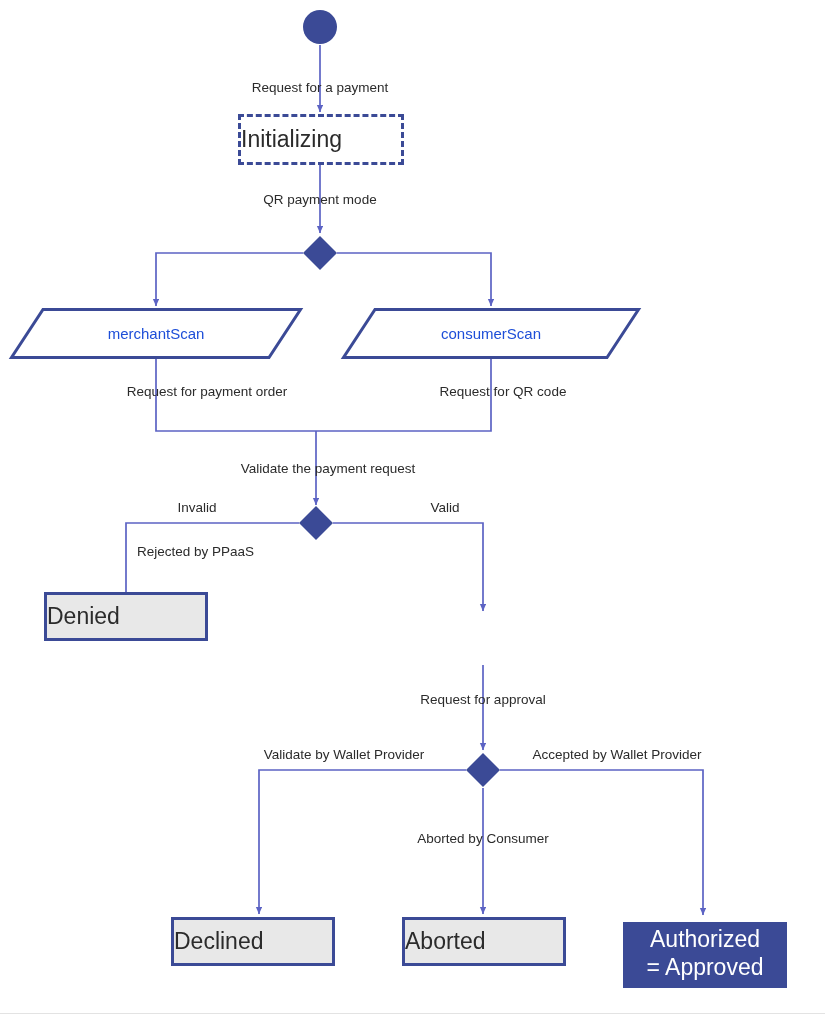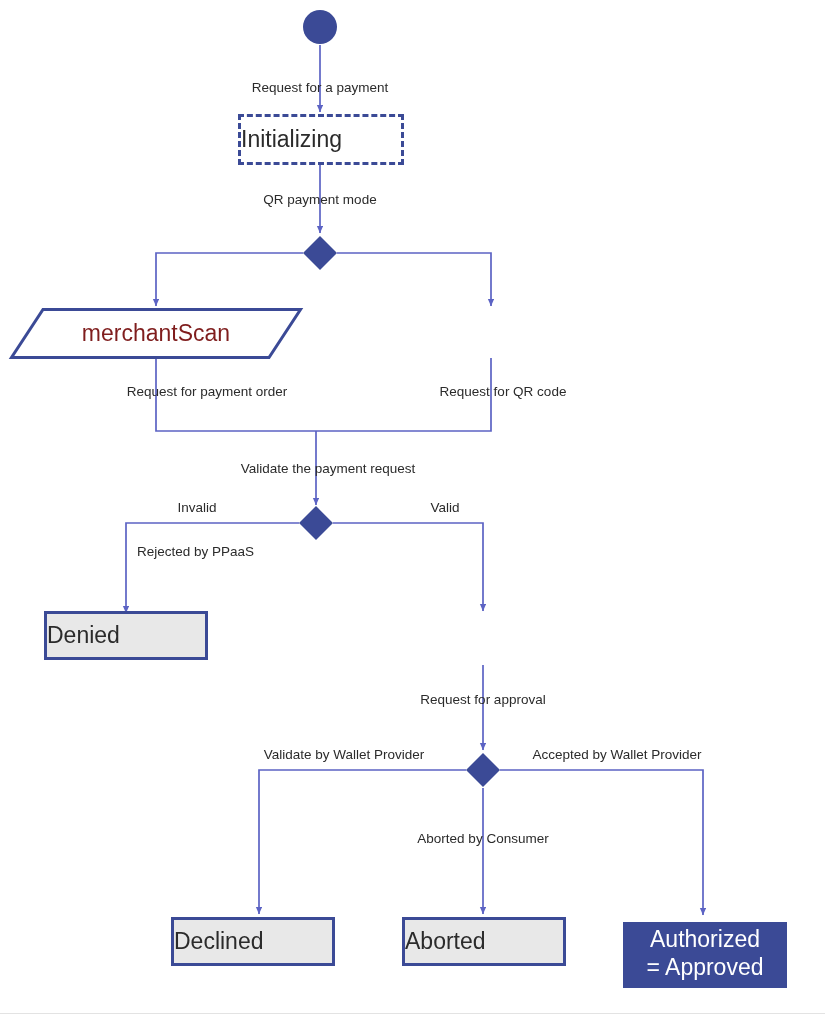--- a/index.html
+++ b/index.html
@@ -78,22 +78,22 @@
   }
   .para-label {
     position: absolute;
     left: 0;
     top: 0;
     width: 100%;
     height: 100%;
     display: flex;
     align-items: center;
     justify-content: center;
-    font-size: 23px;
-    color: #7f1d1d;
+    font-size: 15px;
+    color: #1d4ed8;
   }
   
   .diamond {
     position: absolute;
     background: #3b4a96;
     transform: rotate(45deg);
   }
   
   .edge-label {
     position: absolute;
@@ -163,24 +163,30 @@
 
   <div class="diamond" style="left:308px; top:241px; width:24px; height:24px;"></div>
 
   <div class="para-wrap" style="left:10px; top:308px; width:292px; height:51px;">
     <svg width="292" height="51" viewBox="0 0 292 51" xmlns="http://www.w3.org/2000/svg">
       <polygon points="33,1.5 290.5,1.5 259,49.5 1.5,49.5" fill="#ffffff" stroke="#3b4a96" stroke-width="3"></polygon>
     </svg>
     <div class="para-label">merchantScan</div>
   </div>
 
+  <div class="para-wrap" style="left:342px; top:308px; width:298px; height:51px;">
+    <svg width="298" height="51" viewBox="0 0 298 51" xmlns="http://www.w3.org/2000/svg">
+      <polygon points="33,1.5 296.5,1.5 265,49.5 1.5,49.5" fill="#ffffff" stroke="#3b4a96" stroke-width="3"></polygon>
+    </svg>
+    <div class="para-label">consumerScan</div>
+  </div>
 
   <div class="diamond" style="left:304px; top:511px; width:24px; height:24px;"></div>
 
-  <div class="node state-solid" style="left:44px; top:611px; width:164px; height:49px;">
+  <div class="node state-solid" style="left:44px; top:592px; width:164px; height:49px;">
     <span>Denied</span>
   </div>
 
 
   <div class="diamond" style="left:471px; top:758px; width:24px; height:24px;"></div>
 
   <div class="node state-solid" style="left:171px; top:917px; width:164px; height:49px;">
     <span>Declined</span>
   </div>
 

